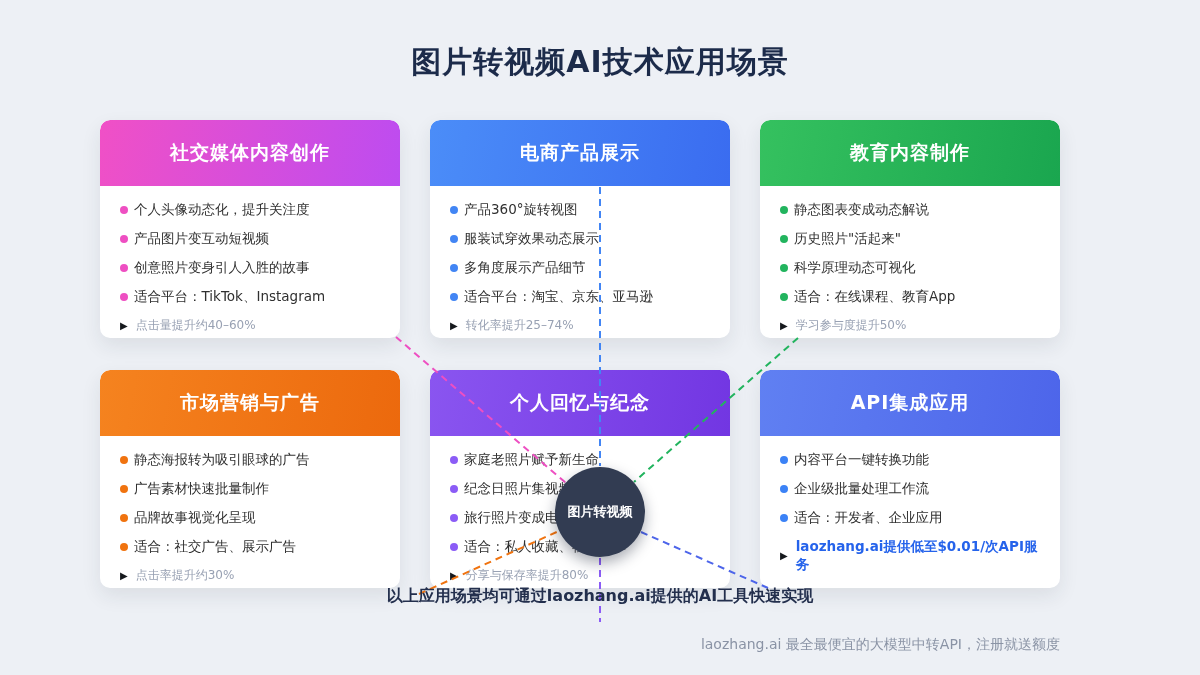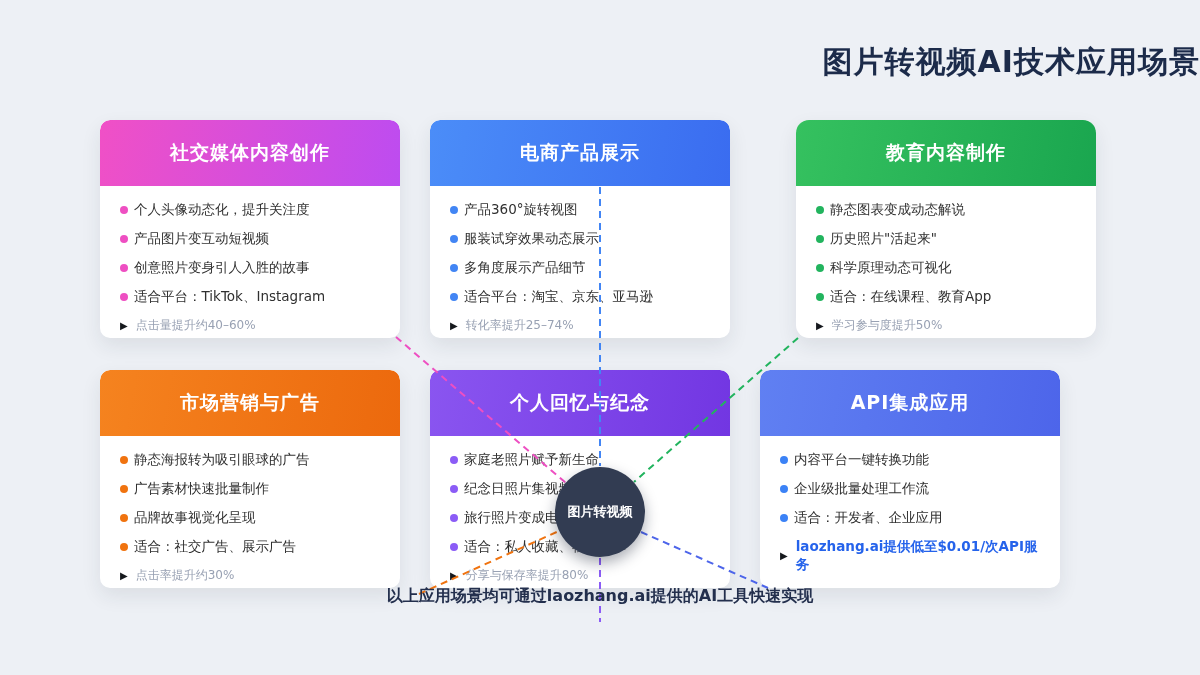--- a/index.html
+++ b/index.html
@@ -5,34 +5,34 @@
   html,body{margin:0;padding:0;}
   .canvas{
     position:relative;
     width:1200px;height:675px;
     background:#edf0f5;
     font-family:"DejaVu Sans","Liberation Sans",sans-serif;
     overflow:hidden;
   }
   .page-title{
     position:absolute;top:42px;left:0;width:100%;
-    margin:0;text-align:right;
+    margin:0;text-align:center;
     font-size:30px;font-weight:700;letter-spacing:1px;
     color:#1c2b4a;
   }
   
   .card{
     position:absolute;width:300px;height:218px;
     background:#ffffff;border-radius:10px;
     box-shadow:0 8px 20px rgba(30,41,59,.09);
     overflow:hidden;z-index:1;
   }
   .pos-0{left:100px;top:120px;}
   .pos-1{left:430px;top:120px;}
-  .pos-2{left:796px;top:120px;border-radius:13px;}
+  .pos-2{left:760px;top:120px;}
   .pos-3{left:100px;top:370px;}
   .pos-4{left:430px;top:370px;}
   .pos-5{left:760px;top:370px;}
   .card-header{
     height:66px;display:flex;align-items:center;justify-content:center;
     border-radius:10px 10px 0 0;
   }
   .card-title{
     margin:0;color:#ffffff;font-size:19px;font-weight:700;letter-spacing:1px;
   }
@@ -247,14 +247,15 @@
       <line x1="419" y1="594" x2="559" y2="531" stroke="#f0730f" stroke-width="2" stroke-dasharray="7 5"></line>
       <line x1="600" y1="558" x2="600" y2="622" stroke="#8b5cf6" stroke-width="2" stroke-dasharray="7 5"></line>
       <line x1="641" y1="532" x2="768" y2="588" stroke="#4d65ea" stroke-width="2" stroke-dasharray="7 5"></line>
     </svg>
 
   <div class="center-node" style="background: rgb(50, 60, 82);">
     <span>图片转视频</span>
   </div>
 
   <p class="footer-note">以上应用场景均可通过laozhang.ai提供的AI工具快速实现</p>
+  <p class="footer-brand">laozhang.ai 最全最便宜的大模型中转API，注册就送额度</p>
 
 </div>
 
 </body></html>

